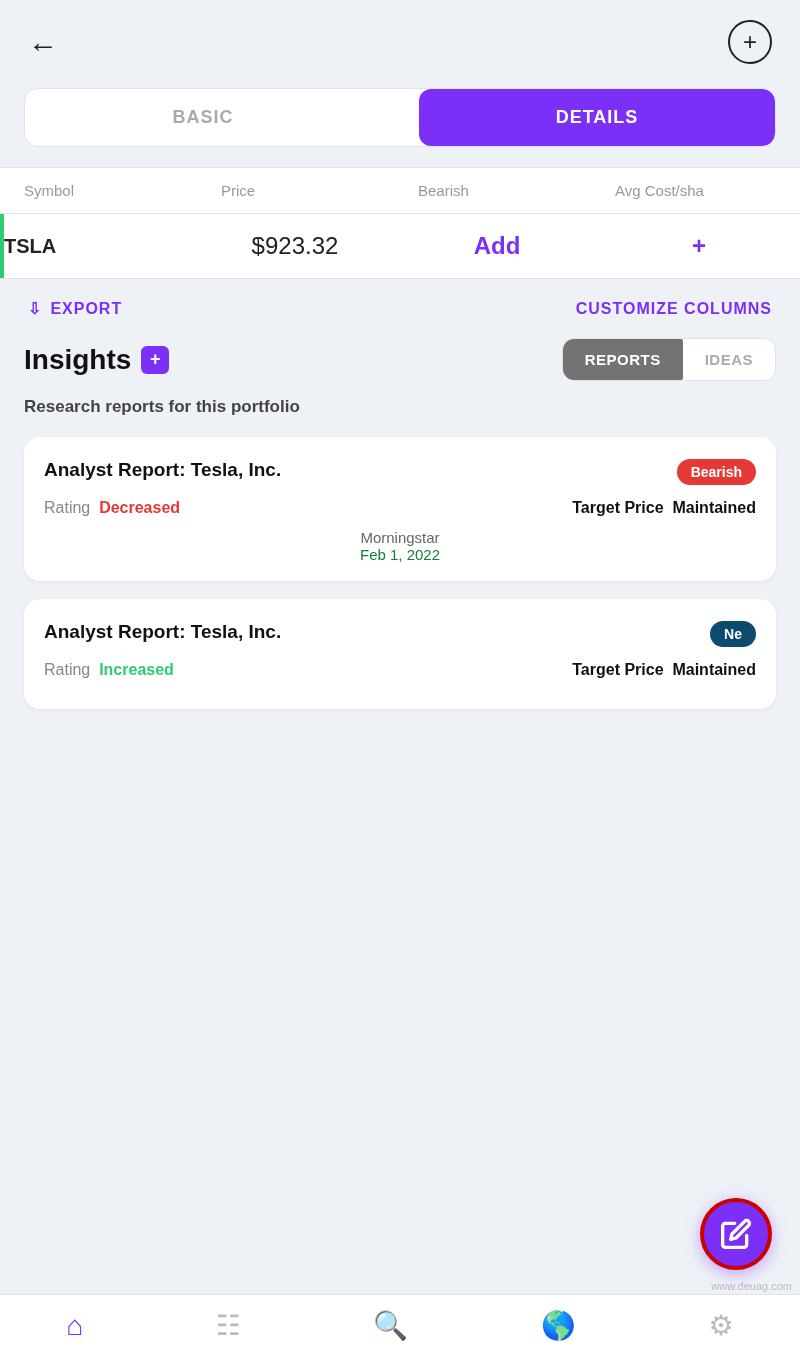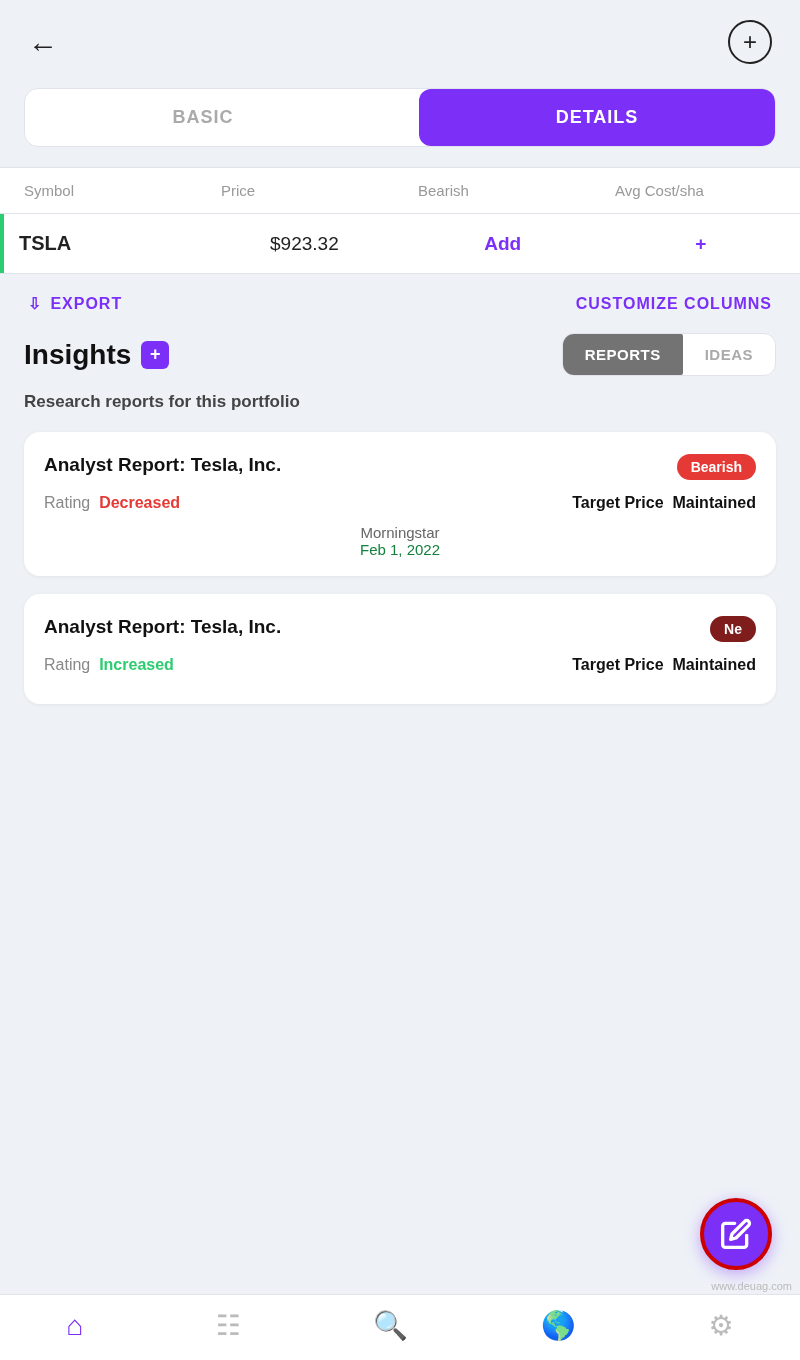--- a/index.html
+++ b/index.html
@@ -97,32 +97,32 @@
       padding-left: 24px;
     }
     .table-data-row {
       display: flex;
       align-items: stretch;
       background: #fff;
     }
     .table-data-cell {
       flex: 1;
       padding: 18px 12px;
-      font-size: 19px;
+      font-size: 24px;
       font-weight: 500;
       color: #222;
       text-align: center;
       display: flex;
       align-items: center;
       justify-content: center;
     }
     .table-data-cell:first-child {
       text-align: left;
       justify-content: flex-start;
-      padding-left: 15px;
+      padding-left: 0;
       border-left: 4px solid #2ecc71;
       font-weight: 700;
       font-size: 20px;
     }
     .table-data-cell.add-link {
       color: #7b2ff7;
       font-weight: 600;
       cursor: pointer;
     }
 
@@ -236,21 +236,21 @@
     }
     .badge {
       border-radius: 20px;
       padding: 5px 14px;
       font-size: 14px;
       font-weight: 700;
       color: #fff;
       white-space: nowrap;
     }
     .badge.bearish { background: #e53935; }
-    .badge.neutral { background: #7f1d1d; }
+    .badge.neutral { background: #0c4a6e; }
     .report-card-row {
       display: flex;
       align-items: center;
       justify-content: space-between;
       margin-bottom: 12px;
     }
     .report-rating {
       font-size: 16px;
       color: #888;
     }

